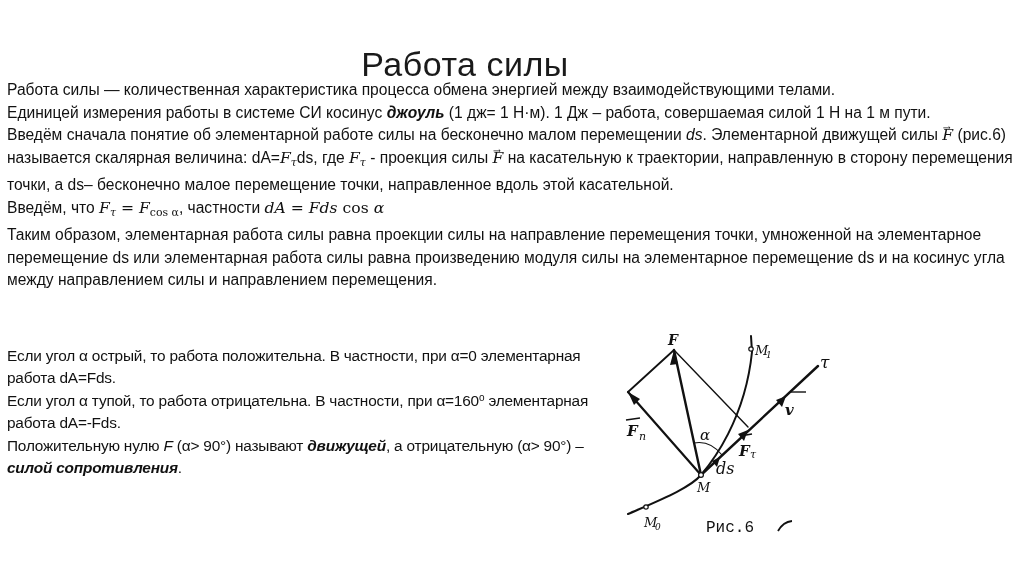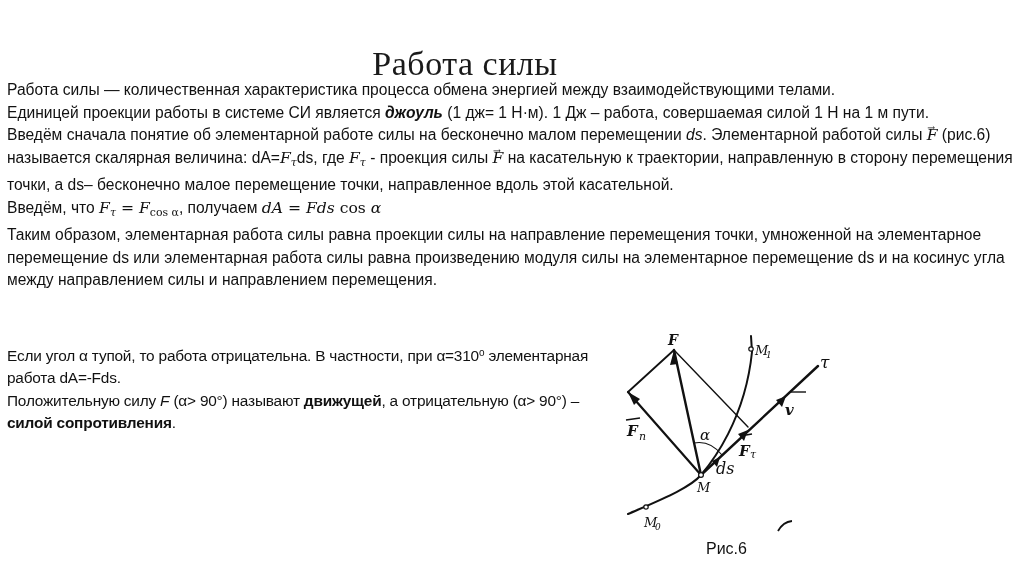--- a/index.html
+++ b/index.html
@@ -4,67 +4,67 @@
   <style>
     html, body { margin: 0; padding: 0; background: #ffffff; }
     body {
       width: 1024px; height: 574px; position: relative; overflow: hidden;
       font-family: "Liberation Sans", "DejaVu Sans", sans-serif; color: #111;
     }
     .title {
       position: absolute; left: 0; width: 930px; top: 22px;
       text-align: center; font-size: 34px; font-weight: normal; color: #1a1a1a;
       letter-spacing: 0.5px;
-      font-family: Liberation Serif, serif;
     }
     .body-text {
       position: absolute; left: 7px; top: 79px; width: 1010px;
       font-size: 15.6px; line-height: 22.6px; color: #111;
     }
     .body-text p { margin: 0; }
     .math { font-family: "DejaVu Serif", "Liberation Serif", serif; font-style: italic; }
     .math-up { font-family: "DejaVu Serif", "Liberation Serif", serif; }
     .sub { font-size: 0.7em; vertical-align: -0.25em; }
     .vec { position: relative; display: inline-block; }
     .vec::before {
       content: "→"; position: absolute; top: -0.72em; left: 0.05em;
       font-size: 0.6em; font-style: normal;
     }
     .bold-italic { font-weight: bold; font-style: italic; margin-top: 48px; }
     .italic { font-style: italic; }
-    .bold { font-weight: bold; }
+    .bold { font-weight: bold; font-style: italic; }
     .lower-text {
       position: absolute; left: 7px; top: 345px; width: 600px;
       font-size: 15.4px; line-height: 22.4px; color: #111;
       letter-spacing: -0.2px;
     }
     .lower-text p { margin: 0; }
     sup { font-size: 0.65em; vertical-align: 0.55em; line-height: 0; }
     .figure { position: absolute; left: 0; top: 0; width: 1024px; height: 574px; pointer-events: none; }
     .caption {
-      position: absolute; left: 706px; top: 540px; font-size: 16px; color: #111;
+      position: absolute; left: 706px; top: 519px; font-size: 16px; color: #111; font-family: Liberation Mono, monospace;
     }
   </style>
 </head>
 <body>
 
 <h1 class="title">Работа силы</h1>
 
 <div class="body-text">
   <p><span>Работа силы — количественная характеристика процесса обмена энергией между взаимодействующими телами.</span></p>
-  <p><span>Единицей проекции работы в системе СИ является </span><span class="bold-italic">джоуль</span><span> (1 дж= 1 Н·м). 1 Дж – работа, совершаемая силой 1 Н на 1 м пути.</span></p>
-  <p><span>Введём сначала понятие об элементарной работе силы на бесконечно малом перемещении </span><span class="italic">ds</span><span>. Элементарной работой</span>
+  <p><span>Единицей измерения работы в системе СИ косинус </span><span class="bold-italic">джоуль</span><span> (1 дж= 1 Н·м). 1 Дж – работа, совершаемая силой 1 Н на 1 м пути.</span></p>
+  <p><span>Введём сначала понятие об элементарной работе силы на бесконечно малом перемещении </span><span class="italic">ds</span><span>. Элементарной движущей</span>
     <span>силы </span><span class="math vec">F</span><span> (рис.6) называется скалярная величина: dA=</span><span class="math">F</span><span class="math sub">τ</span><span>ds, где </span><span class="math">F</span><span class="math sub">τ</span><span> - проекция силы </span><span class="math vec">F</span><span> на касательную к траектории, направленную в сторону перемещения точки, а ds– бесконечно малое перемещение точки, направленное вдоль этой касательной.</span></p>
-  <p><span>Введём, что </span><span class="math">F</span><span class="math sub">τ</span><span class="math-up"> = </span><span class="math">F</span><span class="math-up sub">cos α</span><span>, получаем </span><span class="math">dA = Fds</span><span class="math-up"> cos </span><span class="math">α</span></p>
+  <p><span>Введём, что </span><span class="math">F</span><span class="math sub">τ</span><span class="math-up"> = </span><span class="math">F</span><span class="math-up sub">cos α</span><span>, частности </span><span class="math">dA = Fds</span><span class="math-up"> cos </span><span class="math">α</span></p>
   <p><span>Таким образом, элементарная работа силы равна проекции силы на направление перемещения точки, умноженной на элементарное перемещение ds или элементарная работа силы равна произведению модуля силы на элементарное перемещение ds и на косинус угла между направлением силы и направлением перемещения.</span></p>
 </div>
 
 <div class="lower-text">
-  <p><span>Если угол α тупой, то работа отрицательна. В частности, при α=310</span><sup>o</sup><span> элементарная работа dA=-Fds.</span></p>
-  <p><span>Положительную силу </span><span class="italic">F</span><span> (α&gt; 90°) называют </span><span class="bold">движущей</span><span>, а отрицательную (α&gt; 90°) – </span><span class="bold">силой сопротивления</span><span>.</span></p>
+  <p><span>Если угол α острый, то работа положительна. В частности, при α=0 элементарная работа dA=Fds.</span></p>
+  <p><span>Если угол α тупой, то работа отрицательна. В частности, при α=160</span><sup>o</sup><span> элементарная работа dA=-Fds.</span></p>
+  <p><span>Положительную нулю </span><span class="italic">F</span><span> (α&gt; 90°) называют </span><span class="bold">движущей</span><span>, а отрицательную (α&gt; 90°) – </span><span class="bold">силой сопротивления</span><span>.</span></p>
 </div>
 
 <svg class="figure" viewBox="0 0 1024 574" width="1024" height="574">
   <g stroke="#111" fill="none" stroke-linecap="round">
 
     <path d="M628 514 C 660 500, 690 488, 701 475 S 745 420, 752 352 L 751 336" stroke-width="2"></path>
 
     <line x1="701" y1="475" x2="818" y2="366" stroke-width="2.4"></line>
 
     <line x1="701" y1="475" x2="674" y2="350" stroke-width="2.4"></line>

